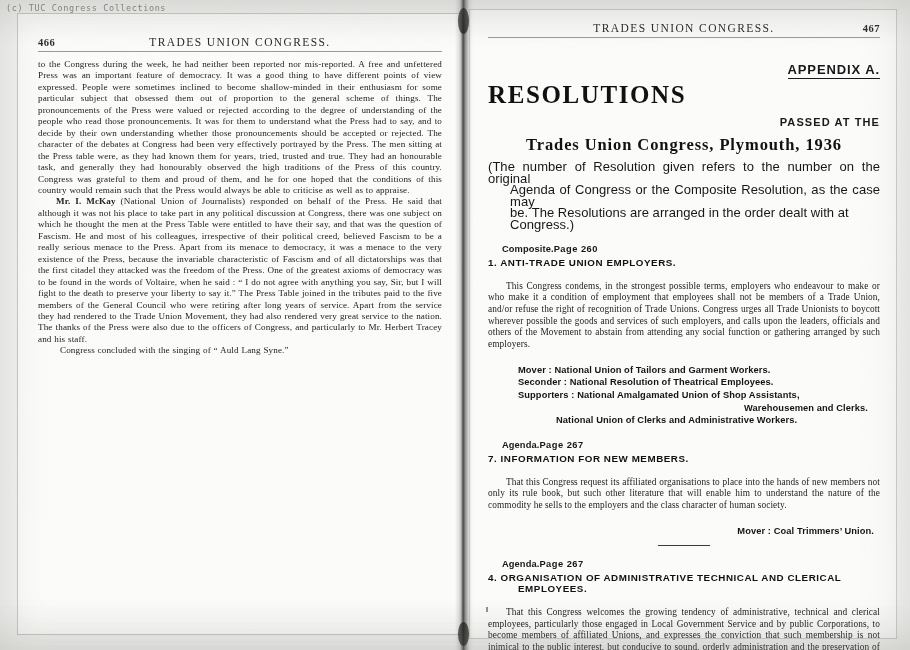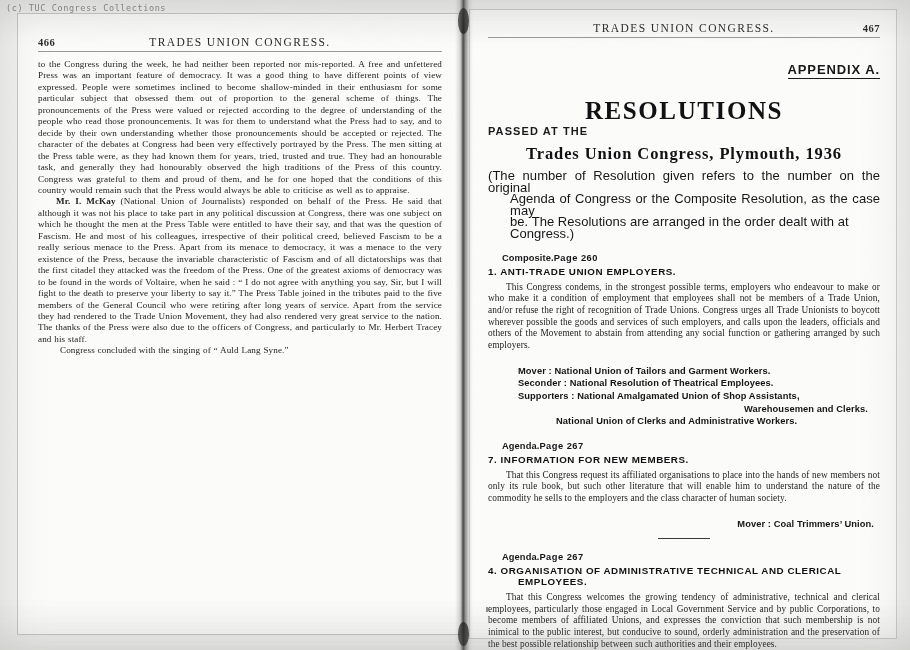--- a/index.html
+++ b/index.html
@@ -166,35 +166,35 @@
     font-size: 13px;
     letter-spacing: .9px;
     color: #18181a;
     margin-top: 24px;
   }
   .appendix span {
     border-bottom: 1.6px solid #18181a;
     padding-bottom: 1px;
   }
   .resolutions-title {
-    text-align: center;
     font-family: "Liberation Serif", serif;
     font-weight: bold;
     font-size: 25px;
     letter-spacing: 1.6px;
     color: #111113;
-    margin-top: 20px;
+    margin-top: 4px;
   }
   .passed-at {
-    text-align: left;
+    text-align: right;
     font-family: "Liberation Sans", sans-serif;
     font-weight: bold;
     font-size: 11px;
     letter-spacing: 1.1px;
     color: #1a1a1c;
+    margin-top: 7px;
   }
   .congress-line {
     text-align: center;
     font-family: "Liberation Serif", serif;
     font-weight: bold;
     font-size: 16.5px;
     letter-spacing: .9px;
     color: #111113;
     margin-top: 7px;
   }
@@ -236,21 +236,21 @@
     display: block;
     padding-left: 30px;
     letter-spacing: .55px;
   }
   .res-body {
     font-family: "Liberation Serif", serif;
     font-size: 9.3px;
     line-height: 11.7px;
     text-align: justify;
     color: #222220;
-    margin-top: 5px;
+    margin-top: 13px;
     text-indent: 18px;
     letter-spacing: .1px;
   }
   .roles {
     margin-top: 13px;
     font-family: "Liberation Sans", sans-serif;
     font-weight: bold;
     font-size: 9.3px;
     line-height: 12.6px;
     color: #141416;

